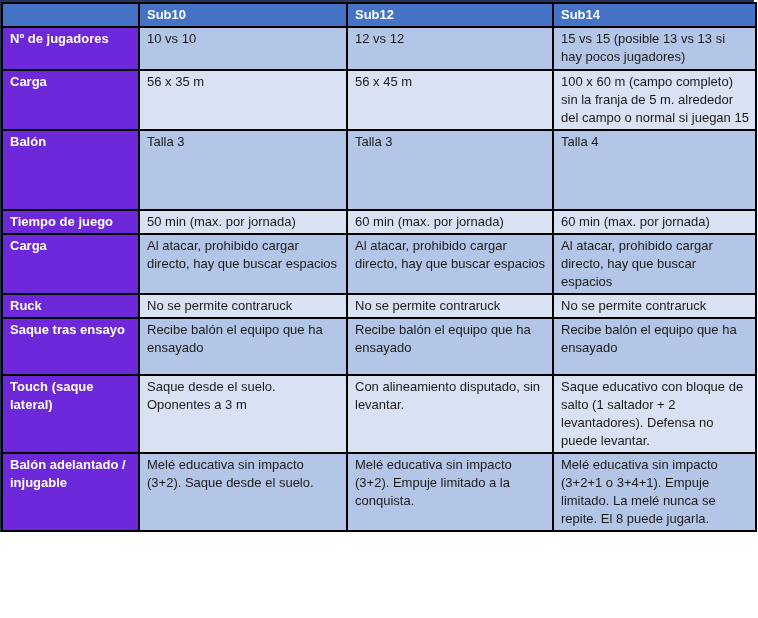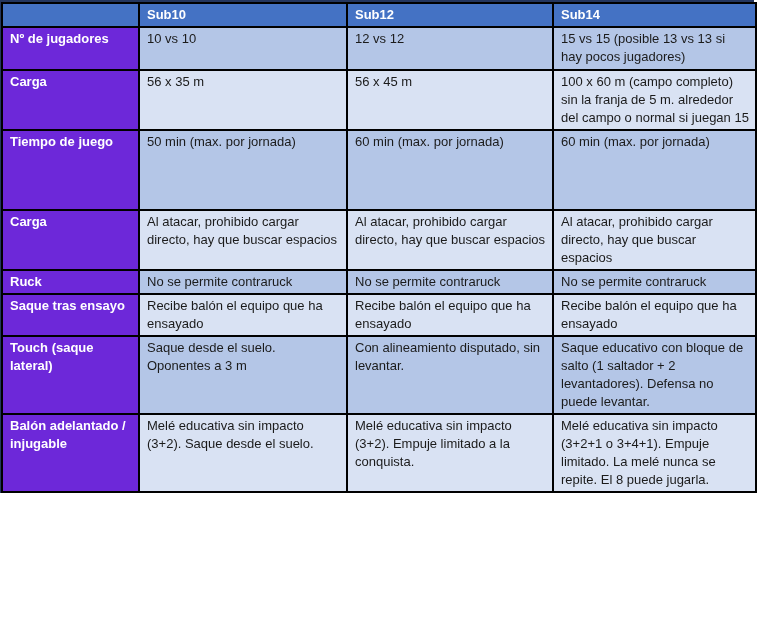--- a/index.html
+++ b/index.html
@@ -103,20 +103,26 @@
   </tr>
 
 
   <tr>
     <th class="row-label">Carga</th>
     <td>56 x 35 m</td>
     <td>56 x 45 m</td>
     <td>100 x 60 m (campo completo) sin la franja de 5 m. alrededor del campo o normal si juegan 15</td>
   </tr>
 
+  <tr>
+    <th class="row-label">Balón</th>
+    <td>Talla 3</td>
+    <td>Talla 3</td>
+    <td>Talla 4</td>
+  </tr>
 
   <tr>
     <th class="row-label">Tiempo de juego</th>
     <td>50 min (max. por jornada)</td>
     <td>60 min (max. por jornada)</td>
     <td>60 min (max. por jornada)</td>
   </tr>
 
   <tr>
     <th class="row-label">Carga</th>

